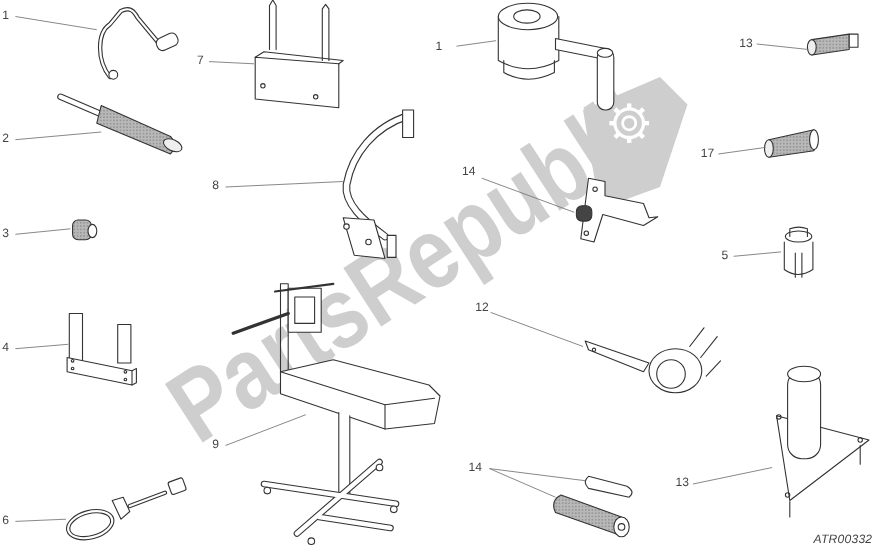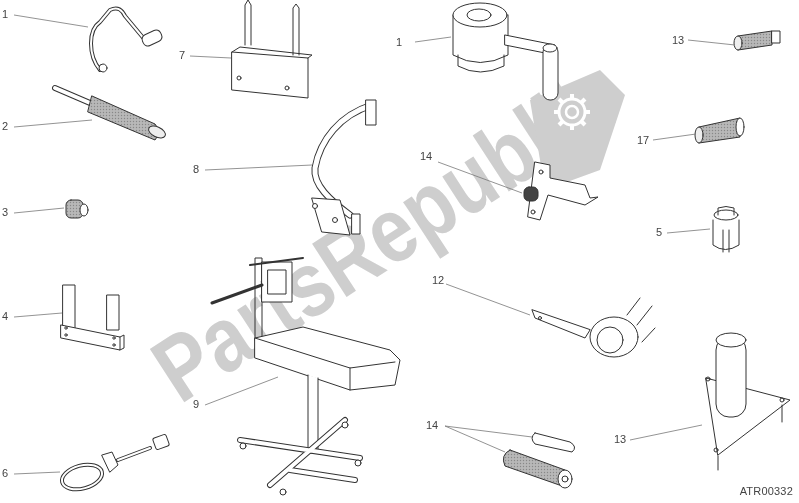--- a/index.html
+++ b/index.html
@@ -1,19 +1,19 @@
 <!DOCTYPE html>
 <html><head>
 <meta charset="utf-8">
 <style>
   html,body{margin:0;padding:0;background:#ffffff;}
   body{width:799px;height:503px;position:relative;overflow:hidden;font-family:"Liberation Sans",sans-serif;}
   #stage{position:absolute;left:0;top:0;width:799px;height:503px;}
   .lbl{position:absolute;font-size:11px;color:#444;line-height:1;}
-  .code{position:absolute;font-size:11px;color:#444;right:6px;bottom:6px;letter-spacing:0.2px;}
+  .code{position:absolute;font-size:11px;color:#444;right:6px;bottom:6px;letter-spacing:0.2px;font-style:italic;}
   svg{position:absolute;left:0;top:0;}
   .wm{fill:#c9c9c9;}
 </style>
 </head>
 <body>
 
 <div id="stage">
 
 <svg width="799" height="503" viewBox="0 0 799 503">
   <defs>

